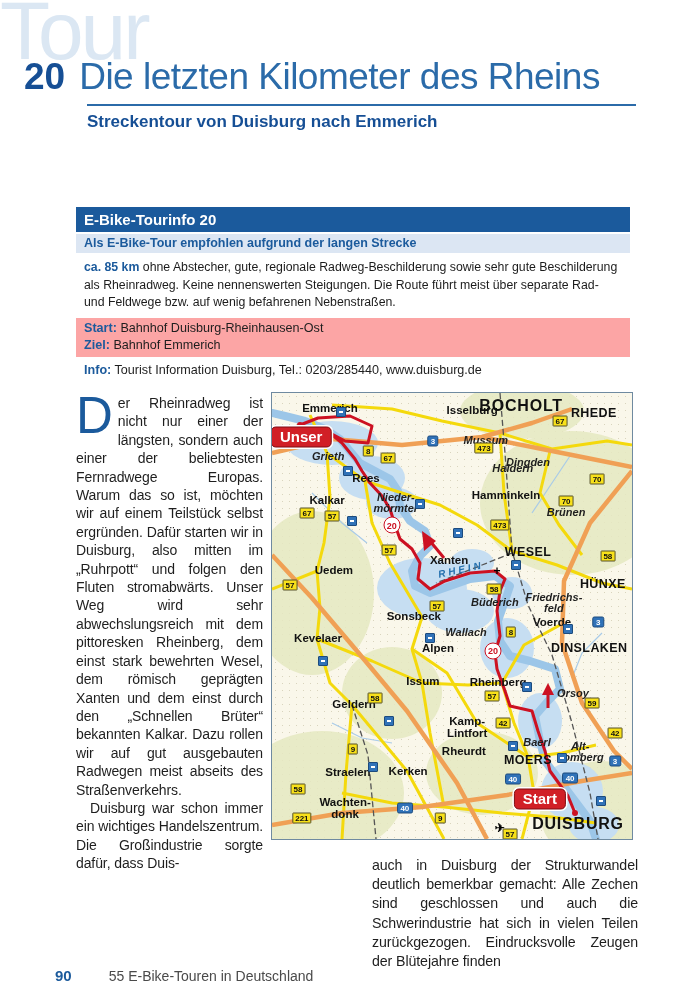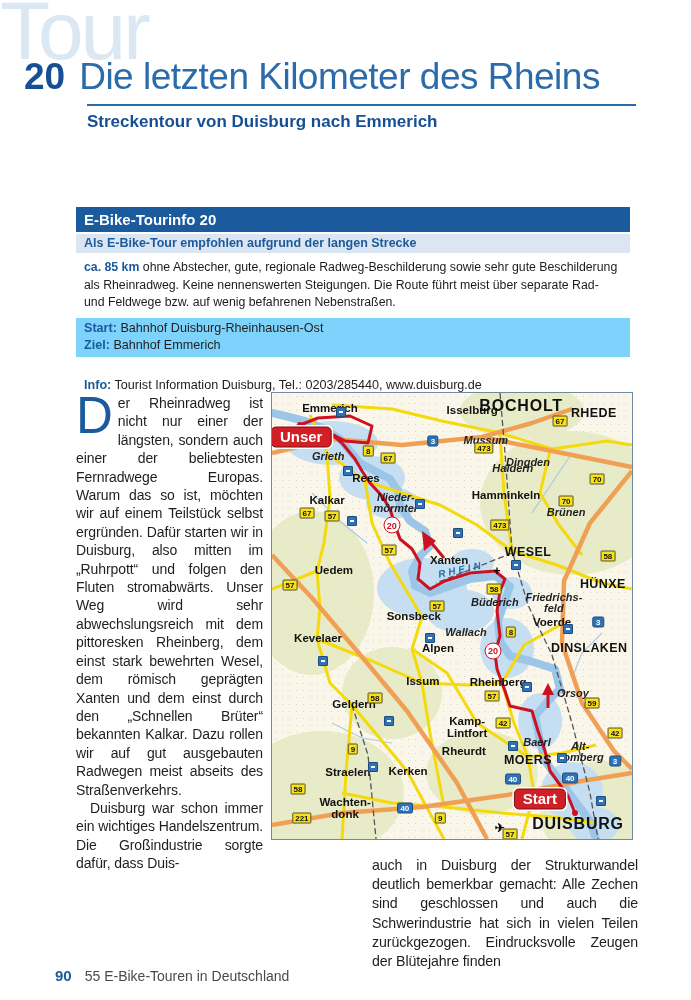--- a/index.html
+++ b/index.html
@@ -18,38 +18,38 @@
   .titlerule{position:absolute;left:87px;top:104px;width:549px;height:2px;background:#2b6ba9;}
   .subtitle{position:absolute;left:87px;top:112px;font-size:17px;font-weight:bold;color:#164f95;}
   
   .infobox{position:absolute;left:76px;top:207px;width:554px;}
   .ib-head{background:#1b5a9c;color:#fff;font-size:15px;font-weight:bold;
     height:25px;line-height:25px;padding-left:8px;}
   .ib-sub{margin-top:2px;background:#dce6f3;color:#1b5a9c;font-size:12.5px;font-weight:bold;
     height:19px;line-height:19px;padding-left:8px;}
   .ib-body{margin:6px 0 0 0;padding:0 8px;font-size:12.3px;line-height:17.6px;color:#1c1c1c;text-align:left;}
   .ib-body b{color:#1b5a9c;}
-  .ib-startziel{margin-top:6px;background:#7dd3fc;padding:2px 8px;font-size:12.6px;line-height:17.4px;}
+  .ib-startziel{margin-top:6px;background:#fca5a5;padding:2px 8px;font-size:12.6px;line-height:17.4px;}
   .ib-startziel b,.ib-info b{color:#1b5a9c;}
-  .ib-info{margin-top:20px;padding:0 8px;font-size:12.6px;line-height:17px;}
+  .ib-info{margin-top:5px;padding:0 8px;font-size:12.6px;line-height:17px;}
   
   .col-left{position:absolute;left:76px;top:394px;width:187px;font-size:14px;line-height:18.4px;
     text-align:justify;letter-spacing:-0.1px;}
   .col-left p{margin:0;}
   .col-left p.indent{text-indent:14px;}
   .dropcap{float:left;font-size:51px;line-height:42px;font-weight:400;color:#1b5a9c;
     margin:1px 5px 0 0;}
   .bottom-left{position:absolute;left:76px;top:856px;width:268px;font-size:14.2px;line-height:19.2px;
     text-align:justify;letter-spacing:-0.1px;}
   .bottom-right{position:absolute;left:372px;top:856px;width:266px;font-size:14.2px;line-height:19.2px;
     text-align:justify;letter-spacing:-0.1px;}
   
   .footer{position:absolute;left:55px;top:967px;font-size:14px;}
   .footer .pagenum{font-weight:bold;color:#1b5a9c;margin-right:13px;font-size:15px;}
-  .footer .ftext{color:#4a4a4a;}
+  .footer .ftext{color:#4a4a4a;margin-left:24px;}
   
   .map{
     position:absolute;left:271px;top:392px;width:360px;height:446px;
     border:1px solid #6f8aa0;background-color:#faf7ea;
     background-image:radial-gradient(#d9d4bd 0.6px, rgba(0,0,0,0) 0.7px);
     background-size:7px 7px;overflow:hidden;
   }
   .map svg{position:absolute;left:0;top:0;width:100%;height:100%;}
   #map-labels{position:absolute;left:0;top:0;width:100%;height:100%;}
   .ml{position:absolute;transform:translate(-50%,-50%);white-space:pre-line;text-align:center;

